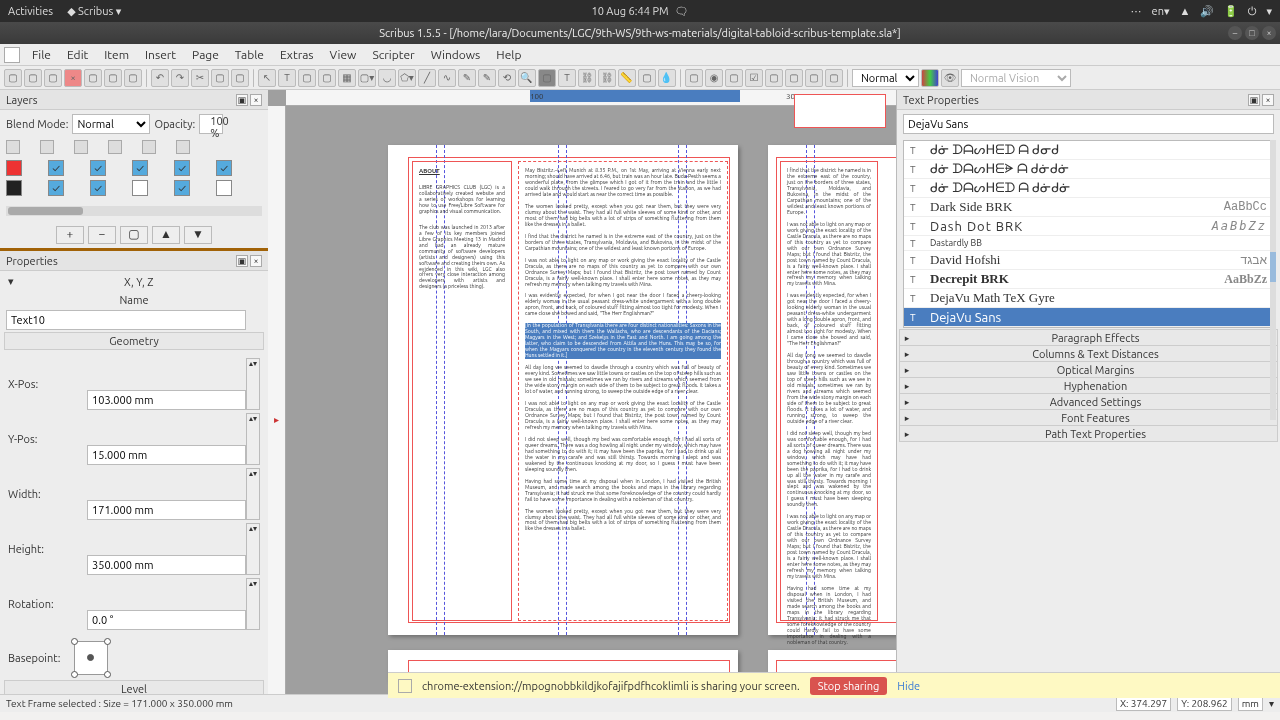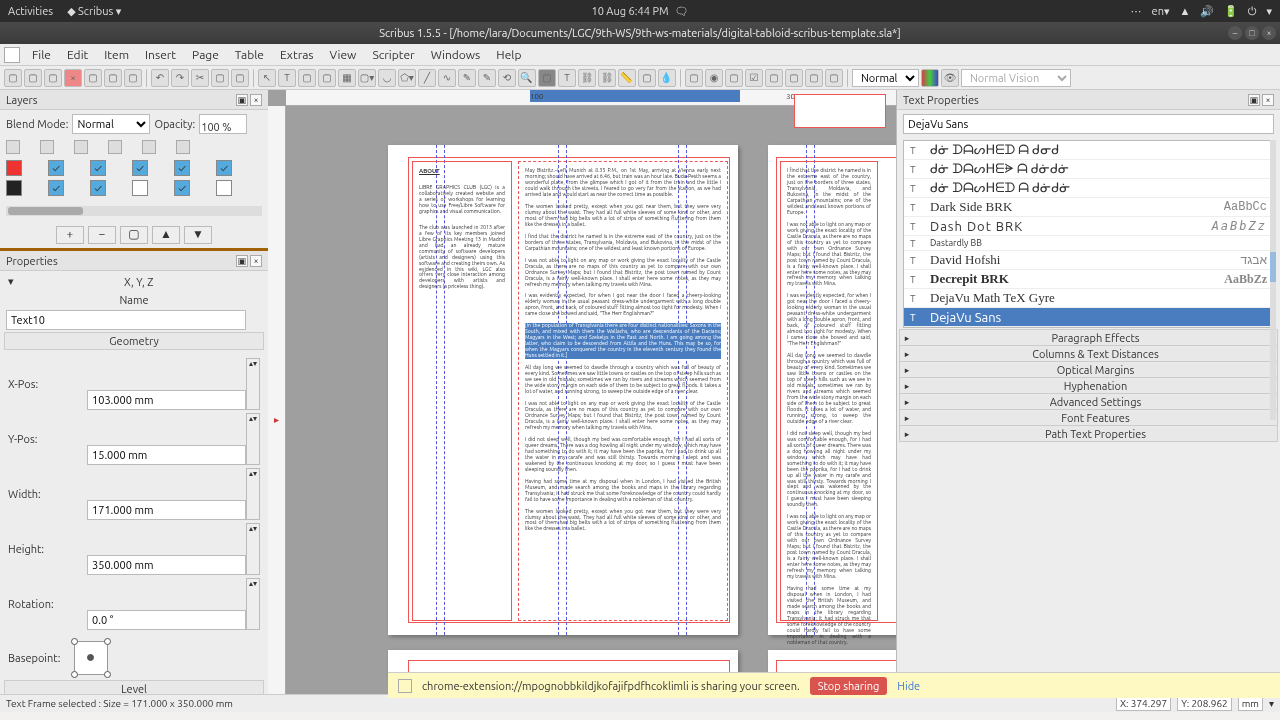--- a/index.html
+++ b/index.html
@@ -35,21 +35,21 @@
 
 .leftcol { width: 268px; display: flex; flex-direction: column; background: #ededed; }
 .panel-hdr { height: 20px; background: #e4e4e4; border-bottom: 1px solid #ccc; display: flex; align-items: center; padding: 0 6px; font-size: 11px; }
 .panel-hdr .ctl { margin-left: auto; display: flex; gap: 2px; }
 .ctlbtn { width: 12px; height: 12px; border: 1px solid #aaa; background: #f8f8f8; font-size: 9px; text-align: center; line-height: 10px; }
 
 .layers { border-bottom: 3px solid #a16207; }
 .layer-opts { display: flex; align-items: center; padding: 4px 6px; gap: 4px; font-size: 11px; }
 .layer-opts select, .layer-opts .spin { height: 20px; border: 1px solid #bbb; font-size: 11px; background: #fff; }
 .layer-opts select { width: 78px; }
-.layer-opts .spin { width: 48px; display: flex; align-items: flex-end; padding: 0 1px; }
+.layer-opts .spin { width: 24px; display: flex; align-items: flex-start; padding: 0 10px; }
 .layer-icons { display: flex; padding: 2px 6px; gap: 20px; }
 .layer-icons .li { width: 14px; height: 14px; background: #ddd; border: 1px solid #aaa; }
 .layer-grid { padding: 2px 6px; }
 .layer-row { display: flex; gap: 26px; padding: 2px 0; }
 .layer-cell { width: 16px; height: 16px; border: 1px solid #888; background: #fff; display: flex; align-items: center; justify-content: center; }
 .layer-cell.fill-red { background: #e33; }
 .layer-cell.fill-black { background: #222; }
 .layer-cell.check { background: #5ad; }
 .layer-scroll { height: 10px; background: #ddd; margin: 6px; position: relative; }
 .layer-scroll::after { content:""; position:absolute; left:2px; right:70%; top:1px; bottom:1px; background:#aaa; border-radius:3px; }

